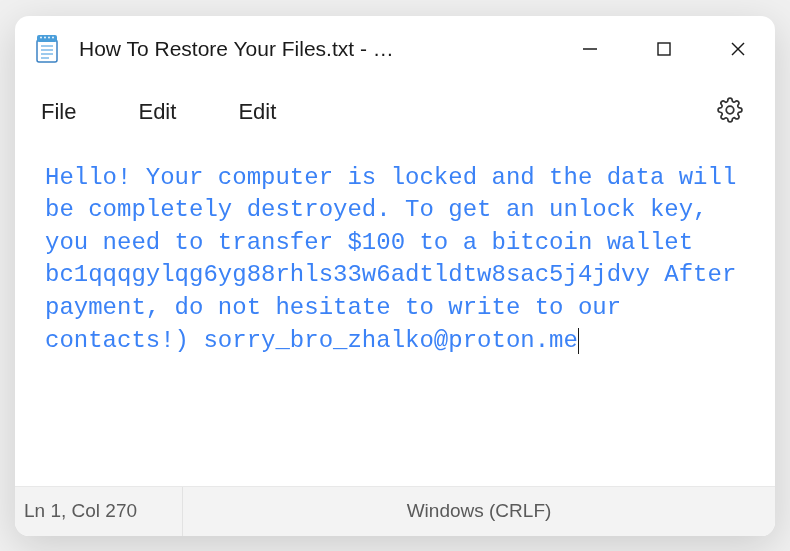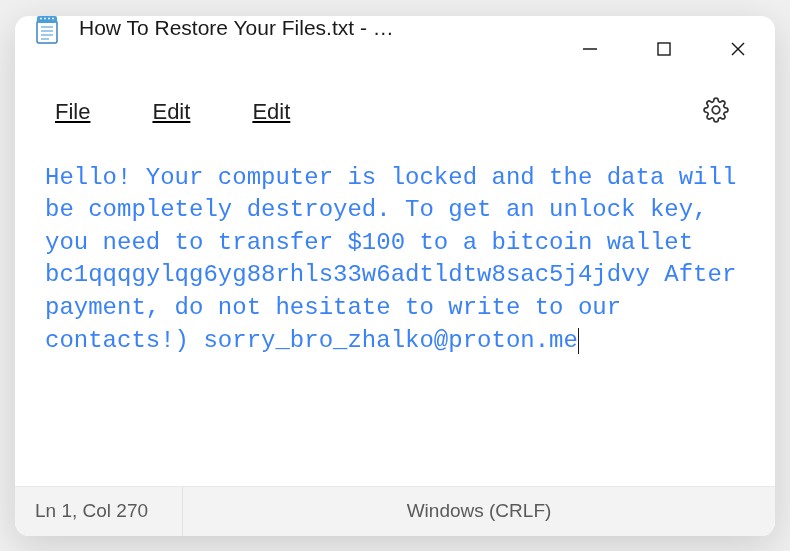--- a/index.html
+++ b/index.html
@@ -19,21 +19,21 @@
   border-radius: 14px;
   box-shadow: 0 10px 40px rgba(0,0,0,0.15);
   display: flex;
   flex-direction: column;
   overflow: hidden;
   position: relative;
 }
 .titlebar {
   height: 66px;
   display: flex;
-  align-items: flex-start;
+  align-items: center;
   padding: 0 0 0 20px;
 }
 .app-icon {
   width: 24px;
   height: 28px;
   margin-right: 20px;
   flex-shrink: 0;
 }
 .title-text {
   font-size: 21px;
@@ -55,22 +55,21 @@
   display: flex;
   align-items: center;
   justify-content: center;
   cursor: pointer;
 }
 .win-btn svg { stroke: #1a1a1a; }
 .menubar {
   height: 60px;
   display: flex;
   align-items: center;
-  padding: 0 40px;
-  text-decoration: underline;
+  padding: 0 26px;
 }
 .menu-item {
   font-size: 22px;
   color: #202020;
   margin-right: 62px;
   cursor: pointer;
 }
 .spacer { flex: 1; }
 .settings-btn {
   cursor: pointer;
@@ -99,21 +98,21 @@
 .statusbar {
   height: 50px;
   background: #f3f3f3;
   display: flex;
   align-items: center;
   font-size: 19px;
   color: #5a5a5a;
   border-top: 1px solid #e8e8e8;
 }
 .status-cell {
-  padding: 0 20px;
+  padding: 0 9px;
   height: 100%;
   display: flex;
   align-items: center;
   border-right: 1px solid #e2e2e2;
   white-space: nowrap;
 }
 .status-cell:last-child { border-right: none; flex:1; }
 </style>
 </head>
 <body>

